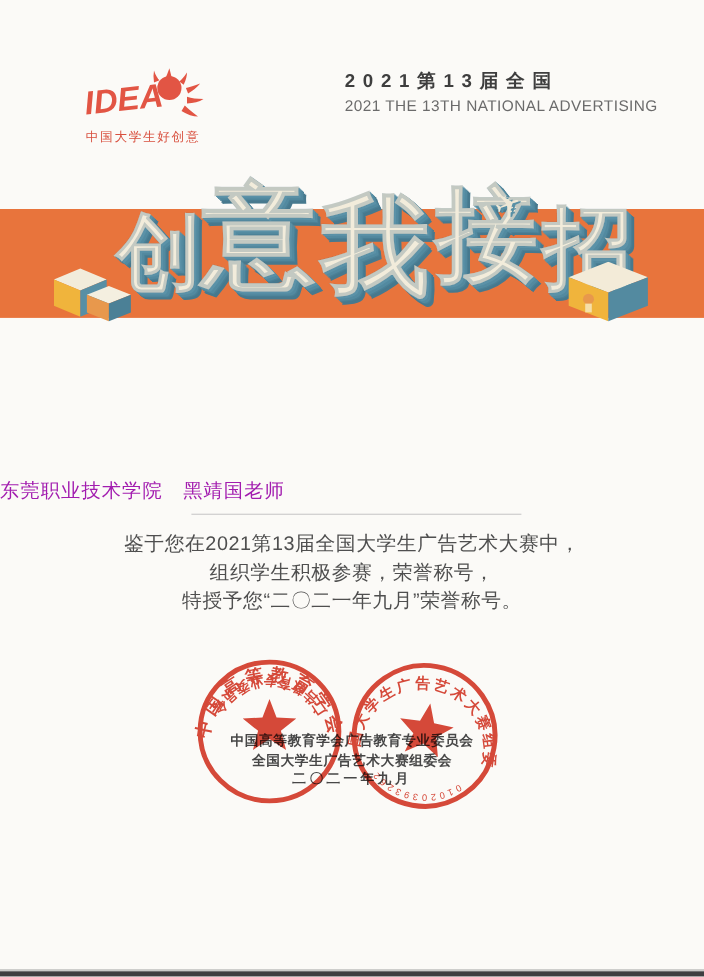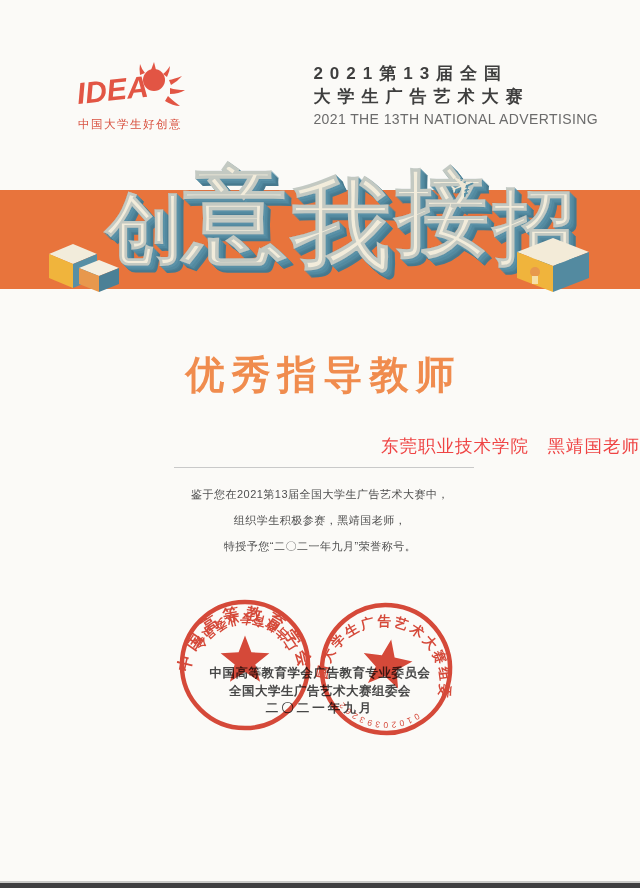--- a/index.html
+++ b/index.html
@@ -31,26 +31,26 @@
   .c2{font-size:100px;margin-top:18px;margin-left:4px;color:#F2E9D0;}
   .c3{font-size:94px;margin-top:10px;margin-left:4px;color:#F6DFA8;}
   .c4{font-size:82px;margin-top:30px;margin-left:4px;color:#F3EBD8;}
   .cube-l{position:absolute;left:-26px;bottom:34px;}
   .cube-r{position:absolute;right:-26px;bottom:30px;}
   .plane{position:absolute;top:14px;right:92px;font-size:28px;color:#EFE8D6;
          transform:rotate(-22deg);text-shadow:2px 2px 0 #578FA5;}
   
   .award-title{position:absolute;left:0;top:348px;width:100%;text-align:center;
     font-size:39px;font-weight:bold;color:#F08C4E;letter-spacing:7px;text-indent:7px;}
-  .recipient{position:absolute;left:0;top:434px;width:100%;text-align:right;
-    font-size:17.5px;color:#ef4444;letter-spacing:1px;}
+  .recipient{position:absolute;left:0;top:434px;width:100%;text-align:left;
+    font-size:17.5px;color:#a21caf;letter-spacing:1px;}
   .recipient-line{position:absolute;left:50%;top:467px;width:300px;margin-left:-146px;
     border-top:1px solid #c9c9c9;}
   .body-text{position:absolute;left:0;top:481px;width:100%;text-align:center;
-    font-size:11px;color:#4f4f4f;line-height:26px;letter-spacing:.5px;}
+    font-size:18px;color:#4f4f4f;line-height:26px;letter-spacing:.5px;}
   
   .footer{position:absolute;left:0;top:665px;width:100%;text-align:center;
     font-size:12.5px;line-height:17.5px;color:#474747;font-weight:bold;letter-spacing:.5px;}
   .footer .date{font-weight:bold;letter-spacing:3px;}
   .seal{position:absolute;mix-blend-mode:multiply;opacity:.93;}
   .seal-left{left:176px;top:596px;width:138px;height:138px;}
   .seal-right{left:316px;top:599px;width:140px;height:140px;transform:rotate(10deg);}
   
   .edge-bottom{position:absolute;left:0;bottom:0;width:640px;height:5px;background:#3E3E40;}
   .edge-bottom-soft{position:absolute;left:0;bottom:5px;width:640px;height:2px;background:#c9c9c7;}
@@ -69,21 +69,20 @@
       <path d="M115 32 Q106 32 100 30 L100 36 Q109 36 115 32 Z" fill="#E25544"></path>
       <path d="M110 48 Q102 42 98 38 L95 43 Q103 48 110 48 Z" fill="#E25544"></path>
       <path d="M70 6 Q72 12 75 15 L70 17 Q69 11 70 6 Z" fill="#E25544"></path>
     </g>
     <text x="8" y="46" font-family="Liberation Sans, DejaVu Sans, sans-serif" font-size="30" font-weight="bold" font-style="italic" fill="#E25544" transform="rotate(-6 8 46)">IDEA</text>
     <text x="8" y="70" font-family="Liberation Sans, DejaVu Sans, sans-serif" font-size="11.5" letter-spacing="1.5" fill="#D8503F">中国大学生好创意</text>
   </svg>
 
   <div class="hdr">
     <div class="cn">2021第13届全国</div>
-    <div class="cn">大学生广告艺术大赛</div>
     <div class="en first">2021  THE 13TH NATIONAL ADVERTISING</div>
   </div>
 
   <div class="band"></div>
 
   <div class="illu">
     <svg class="cube-l" width="74" height="56" viewBox="0 0 74 56">
       <polygon points="24,6 48,16 24,26 0,16" fill="#F2ECDB"></polygon>
       <polygon points="0,16 24,26 24,50 0,40" fill="#F0B43C"></polygon>
       <polygon points="48,16 24,26 24,50 48,40" fill="#578FA5"></polygon>
@@ -101,28 +100,27 @@
     <span class="plane">✈</span>
     <svg class="cube-r" width="78" height="60" viewBox="0 0 78 60">
       <polygon points="40,0 76,14 40,28 4,14" fill="#F3EBD8"></polygon>
       <polygon points="4,14 40,28 40,54 4,40" fill="#F0B43C"></polygon>
       <polygon points="76,14 40,28 40,54 76,40" fill="#538AA0"></polygon>
       <circle cx="22" cy="34" r="5" fill="#E8984C"></circle>
       <rect x="19" y="38" width="6" height="8" fill="#F6DFA8"></rect>
     </svg>
   </div>
 
-  <div class="award-title">优秀指导教师</div>
 
   <div class="recipient">东莞职业技术学院　黑靖国老师</div>
   <div class="recipient-line"></div>
 
   <div class="body-text">
     <div>鉴于您在2021第13届全国大学生广告艺术大赛中，</div>
-    <div>组织学生积极参赛，黑靖国老师，</div>
+    <div>组织学生积极参赛，荣誉称号，</div>
     <div>特授予您“二〇二一年九月”荣誉称号。</div>
   </div>
 
   <div class="footer">
     <div>中国高等教育学会广告教育专业委员会</div>
     <div>全国大学生广告艺术大赛组委会</div>
     <div class="date">二〇二一年九月</div>
   </div>
 
   <svg class="seal seal-left" viewBox="0 0 140 140">

